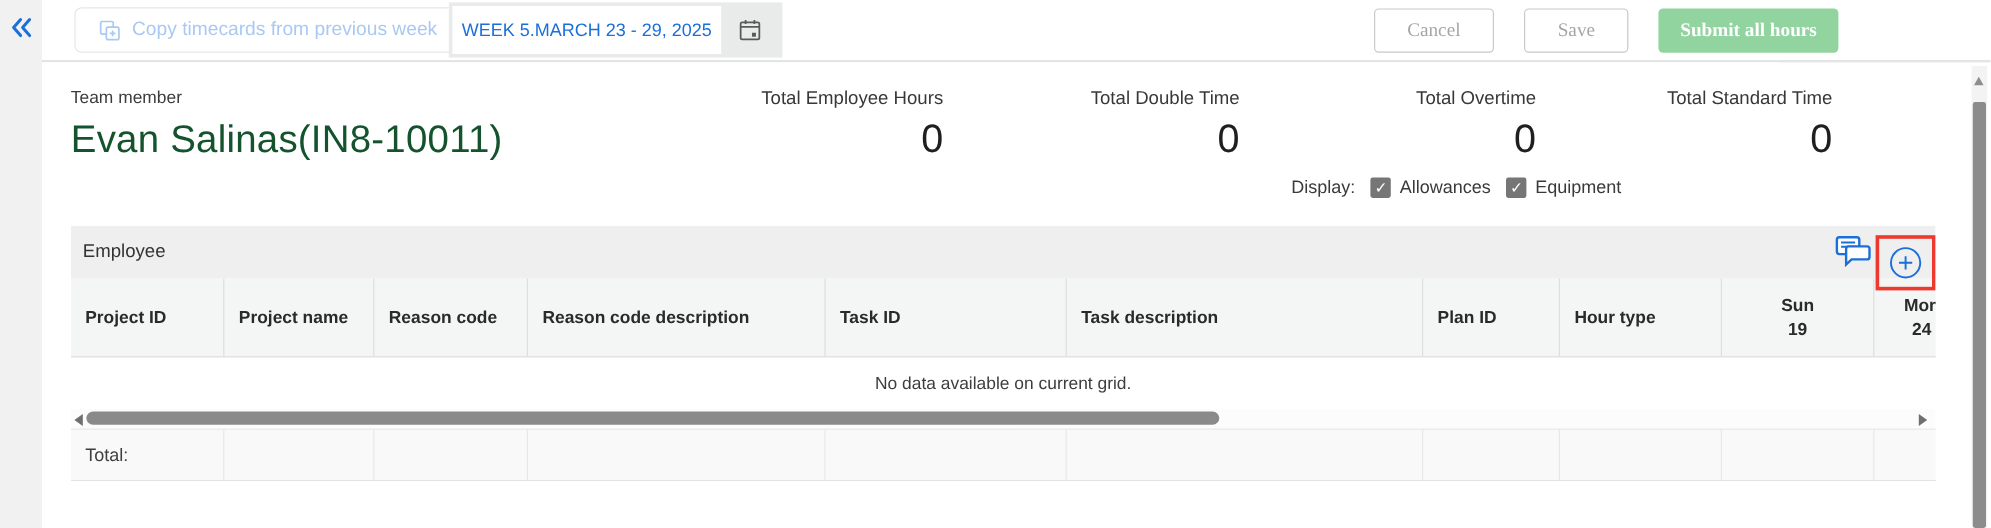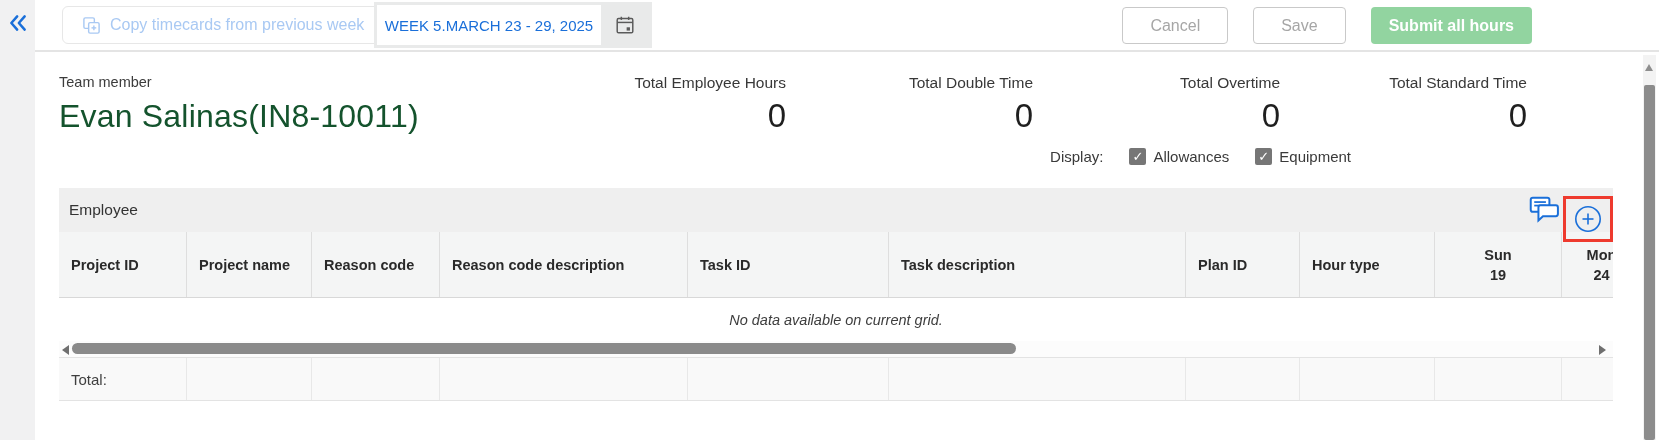--- a/index.html
+++ b/index.html
@@ -24,34 +24,34 @@
   .copy-btn{position:absolute;left:27px;top:6px;height:38px;display:flex;align-items:center;gap:9px;
     padding:0 19px;background:#fff;border:1px solid #e7e7e7;border-radius:6px;
     color:var(--link-disabled);font-size:16px;cursor:pointer;font-family:inherit;justify-content:space-between;}
   .week-group{position:absolute;left:339px;top:2px;height:46px;background:#e9eaea;
     display:flex;align-items:center;padding:3px;}
   .week-input{width:224px;height:40px;background:#fff;border:none;display:flex;align-items:center;
     justify-content:center;color:var(--accent);font-size:15px;font-weight:500;cursor:pointer;}
   .calendar-btn{width:48px;height:40px;display:flex;align-items:center;justify-content:center;
     background:none;border:none;color:#5a5a5a;cursor:pointer;}
   .topbar-actions{position:absolute;right:127px;top:7px;display:flex;gap:25px;}
-  .btn{height:37px;border-radius:4px;font-size:16px;font-family:Liberation Sans, sans-serif;cursor:pointer;}
+  .btn{height:37px;border-radius:4px;font-size:16px;font-family:Liberation Serif, serif;cursor:pointer;}
   .btn-ghost{background:#fff;border:1px solid #c9c9c9;color:#a6a6a6;padding:0 27px;}
   .btn-submit{background:var(--submit-green);border:none;color:#fff;font-weight:bold;padding:0 18px;}
 
   
   .content{position:absolute;left:35px;top:52px;width:1448px;height:388px;background:#fff;}
   .member{position:absolute;left:24px;top:22px;}
   .member-label{font-size:14.5px;color:#3c3c3c;margin-bottom:8px;}
   .member-name{font-size:32px;color:#14532d;letter-spacing:.2px;}
   .stats{position:absolute;left:504px;top:22px;width:988px;display:flex;}
   .stat{flex:1;text-align:right;}
   .stat-label{font-size:15.5px;color:#383838;margin-bottom:5px;}
   .stat-value{font-size:33px;color:#1f1f1f;}
-  .display-row{position:absolute;top:96px;right:132px;display:flex;align-items:center;gap:26px;
+  .display-row{position:absolute;top:96px;right:132px;display:flex;align-items:center;gap:13px;
     font-size:15px;color:#3a3a3a;}
   .chk-group{display:flex;align-items:center;gap:7px;cursor:pointer;}
   .checkbox{width:17px;height:17px;background:#767676;border-radius:2px;position:relative;display:inline-block;}
   .checkbox::after{content:"✓";position:absolute;left:0;top:0;width:17px;height:17px;
     color:#fff;font-size:13px;font-weight:bold;display:flex;align-items:center;justify-content:center;}
 
   
   .panel{position:absolute;left:24px;top:136px;width:1554px;overflow:hidden;}
   .panel-header{position:relative;height:44px;background:#efefef;display:flex;align-items:center;
     padding-left:10px;font-size:15.5px;color:#333;}
@@ -60,21 +60,21 @@
   .annotation-box{position:absolute;right:0;top:8px;width:50px;height:46px;
     border:3px solid var(--annotation-red);display:flex;align-items:center;justify-content:center;z-index:5;}
   .add-btn{background:none;border:none;color:var(--accent);cursor:pointer;padding:0;width:28px;height:28px;}
 
   .grid-header{display:flex;width:max-content;min-width:100%;height:66px;background:#f4f5f5;
     border-bottom:1px solid #d8d8d8;}
   .gcell{flex:none;display:flex;align-items:center;padding:0 12px;font-size:14.5px;font-weight:bold;
     color:#2a2a2a;border-right:1px solid #dedede;height:100%;}
   .gcell.day{flex-direction:column;justify-content:center;padding:0;text-align:center;line-height:20px;}
   .grid-body{position:relative;height:43px;background:#fff;display:flex;align-items:center;justify-content:center;}
-  .no-data{font-size:14.5px;color:#3d3d3d;font-style:italic;}
+  .no-data{font-size:14.5px;color:#3d3d3d;}
 
   .hscroll{position:relative;height:16px;background:#fcfcfc;}
   .hthumb{position:absolute;left:13px;top:2px;width:944px;height:11px;border-radius:6px;background:#8a8a8a;cursor:pointer;}
   .tri{width:0;height:0;position:absolute;cursor:pointer;}
   .tri-left{left:3px;top:4px;border-top:5px solid transparent;border-bottom:5px solid transparent;border-right:7px solid #6f6f6f;}
   .tri-right{right:7px;top:4px;border-top:5px solid transparent;border-bottom:5px solid transparent;border-left:7px solid #6f6f6f;}
 
   .total-row{display:flex;width:max-content;min-width:100%;height:44px;background:#f9f9f9;
     border-top:1px solid #e3e3e3;border-bottom:1px solid #e3e3e3;}
   .tcell{flex:none;height:100%;border-right:1px solid #e8e8e8;display:flex;align-items:center;

